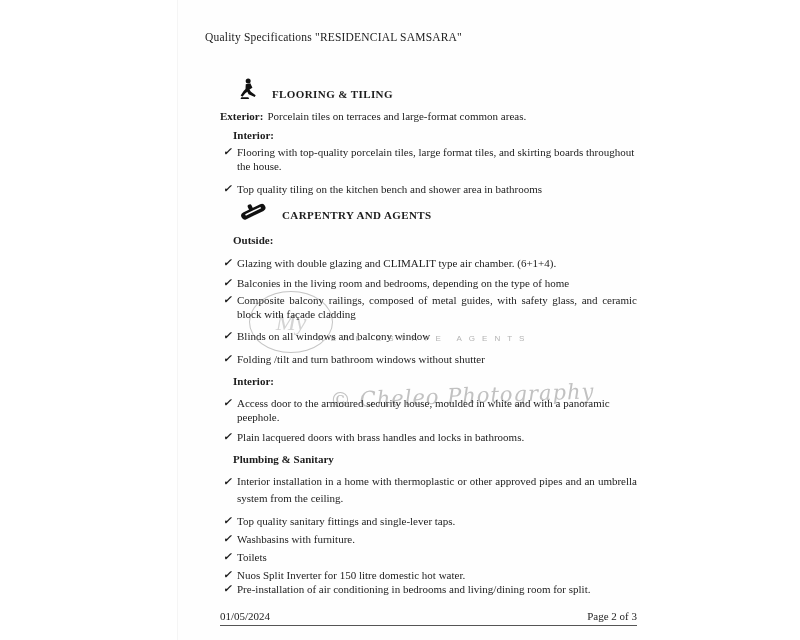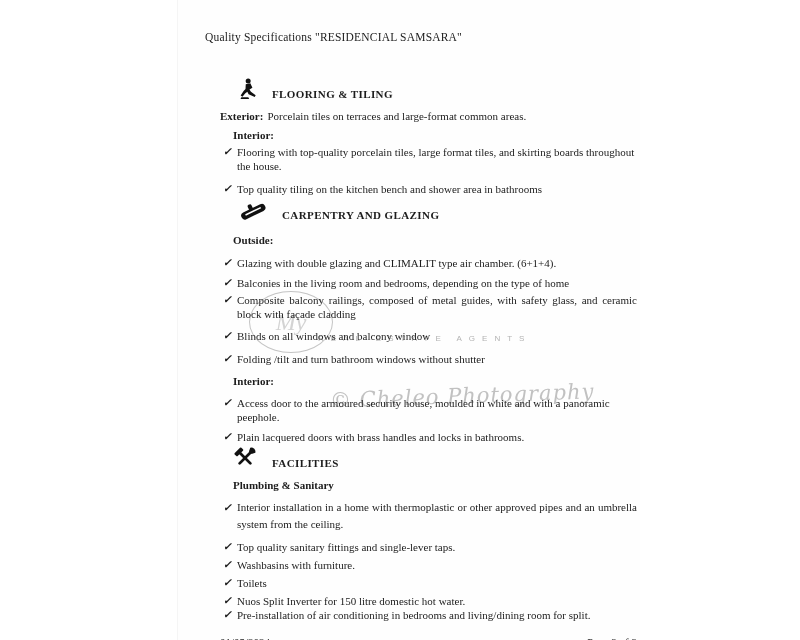--- a/index.html
+++ b/index.html
@@ -81,21 +81,21 @@
     <div class="sec-head" style="margin-top:4px;">
       <span class="icon">
         <svg width="30" height="22" viewBox="0 0 30 22">
           <g transform="rotate(-26 15 11)" fill="#111">
             <rect x="2" y="8" width="26" height="7.5" rx="3.5"></rect>
             <rect x="12" y="3.5" width="4.2" height="6" rx="1.6"></rect>
             <rect x="6.5" y="10.6" width="17" height="1.5" fill="#fff"></rect>
           </g>
         </svg>
       </span>
-      <span class="sec-label">CARPENTRY AND GLAZING</span>
+      <span class="sec-label">CARPENTRY AND AGENTS</span>
     </div>
 
     <div class="sublabel" style="margin-top:11px;">Outside:</div>
 
     <div class="item" style="margin-top:9px;">
       <span class="check">✓</span>
       <span class="itext">Glazing with double glazing and CLIMALIT type air chamber. (6+1+4).</span>
     </div>
     <div class="item" style="margin-top:6px;">
       <span class="check">✓</span>
@@ -118,35 +118,20 @@
 
     <div class="item" style="margin-top:8px;">
       <span class="check">✓</span>
       <span class="itext">Access door to the armoured security house, moulded in white and with a panoramic peephole.</span>
     </div>
     <div class="item" style="margin-top:6px;">
       <span class="check">✓</span>
       <span class="itext">Plain lacquered doors with brass handles and locks in bathrooms.</span>
     </div>
 
-    <div class="sec-head" style="margin-top:2px;margin-left:27px;">
-      <span class="icon">
-        <svg width="26" height="24" viewBox="0 0 26 24" fill="#111">
-          <g transform="rotate(45 13 12)">
-            <rect x="11.6" y="3.5" width="2.8" height="17.5" rx="1.4"></rect>
-            <path d="M9.4 1a4.2 4.2 0 0 1 7.2 0l-1.7 3.6h-3.8z"></path>
-          </g>
-          <g transform="rotate(-45 13 12)">
-            <rect x="11.6" y="3.5" width="2.8" height="17.5" rx="1.4"></rect>
-            <rect x="8.3" y="1.2" width="9.4" height="4.2" rx="1"></rect>
-          </g>
-        </svg>
-      </span>
-      <span class="sec-label">FACILITIES</span>
-    </div>
 
     <div class="sublabel" style="margin-top:8px;">Plumbing &amp; Sanitary</div>
 
     <div class="item just" style="margin-top:7px;line-height:17px;">
       <span class="check">✓</span>
       <span class="itext">Interior installation in a home with thermoplastic or other approved pipes and an umbrella system from the ceiling.</span>
     </div>
     <div class="item" style="margin-top:7px;">
       <span class="check">✓</span>
       <span class="itext">Top quality sanitary fittings and single-lever taps.</span>

